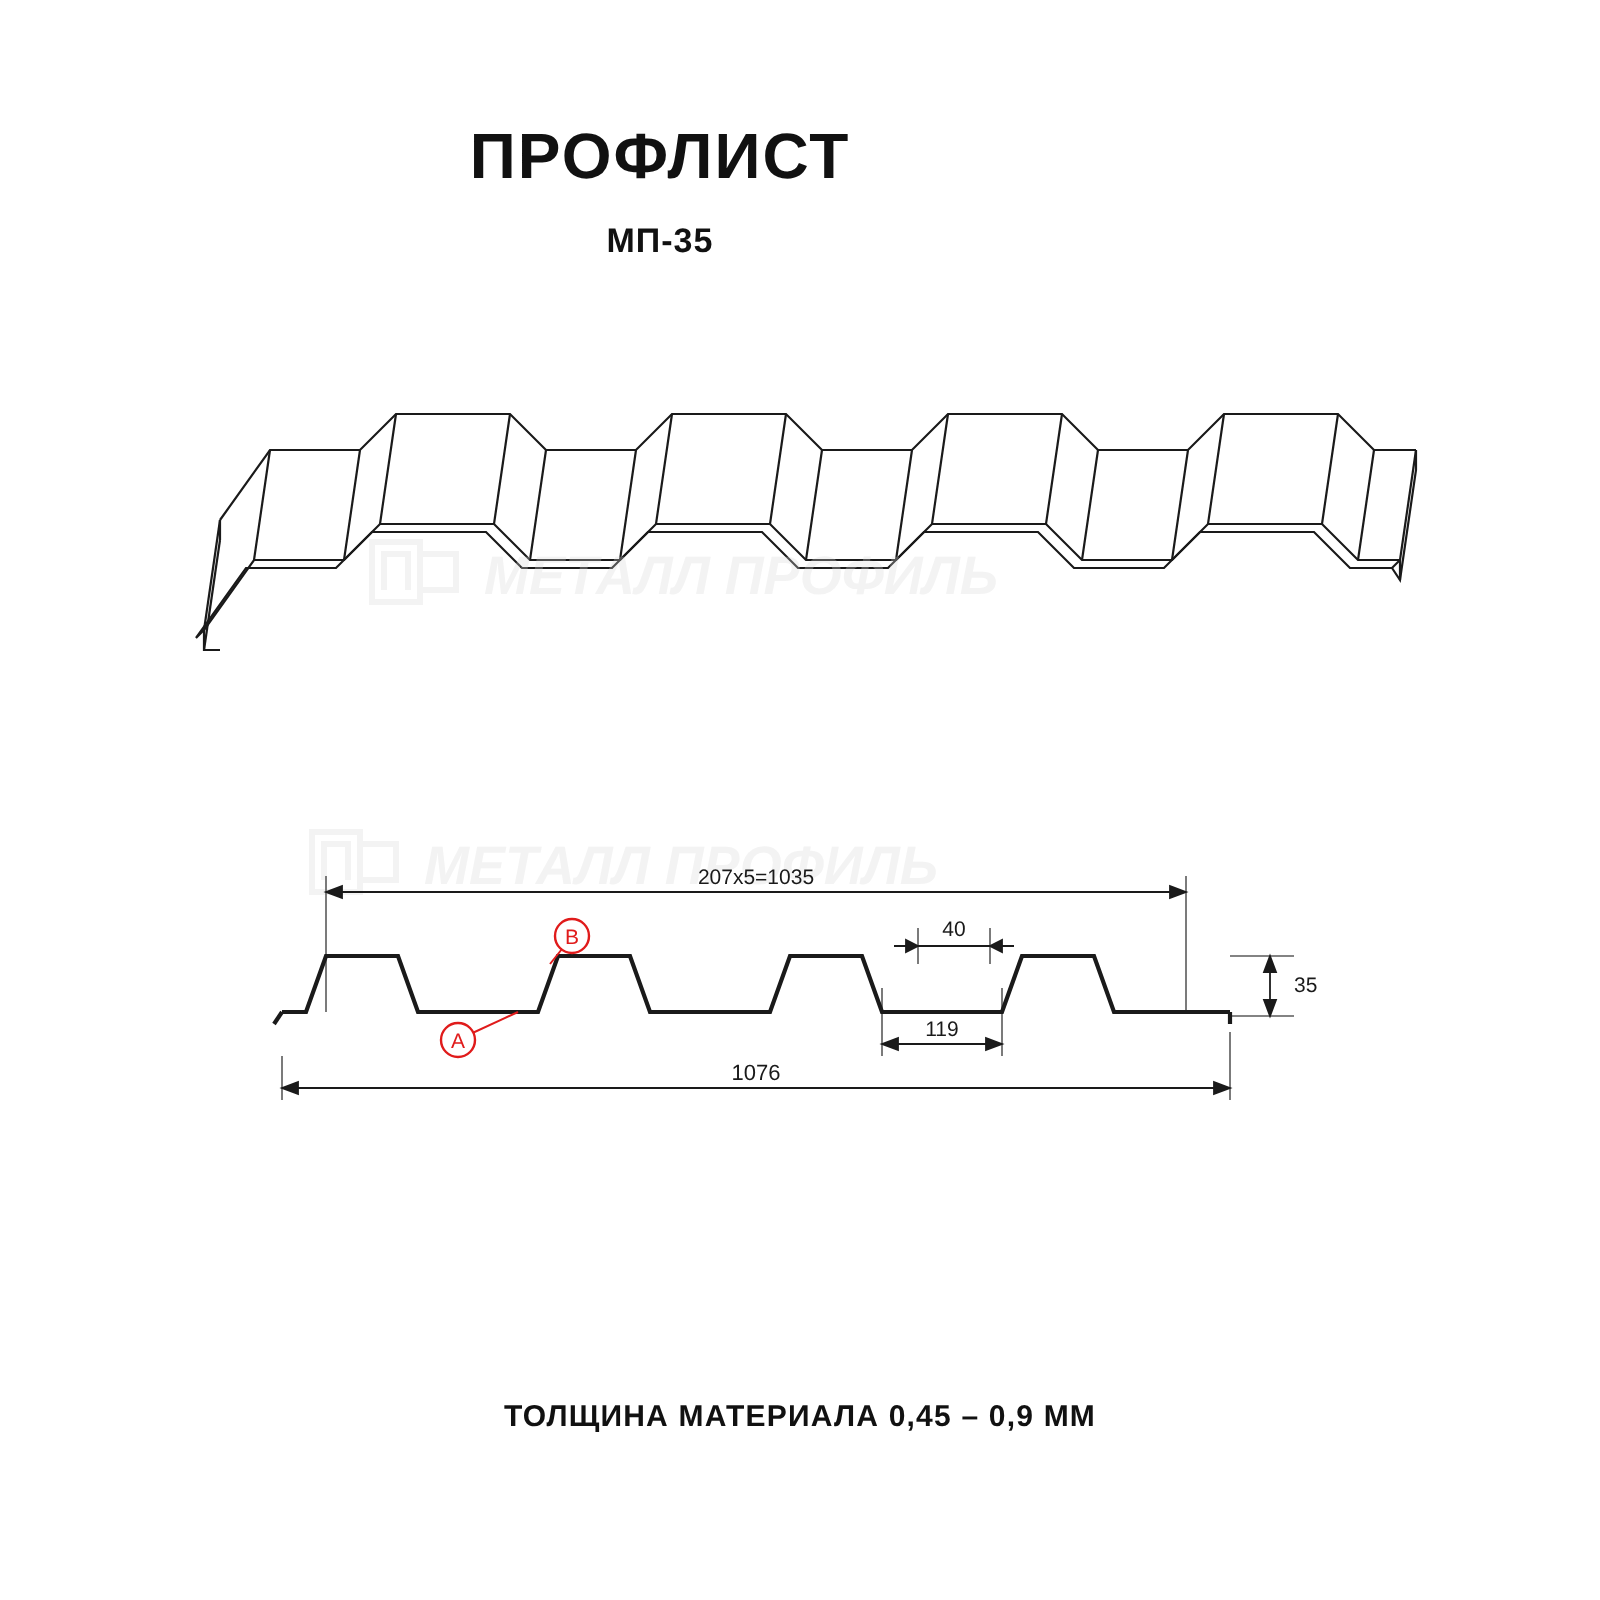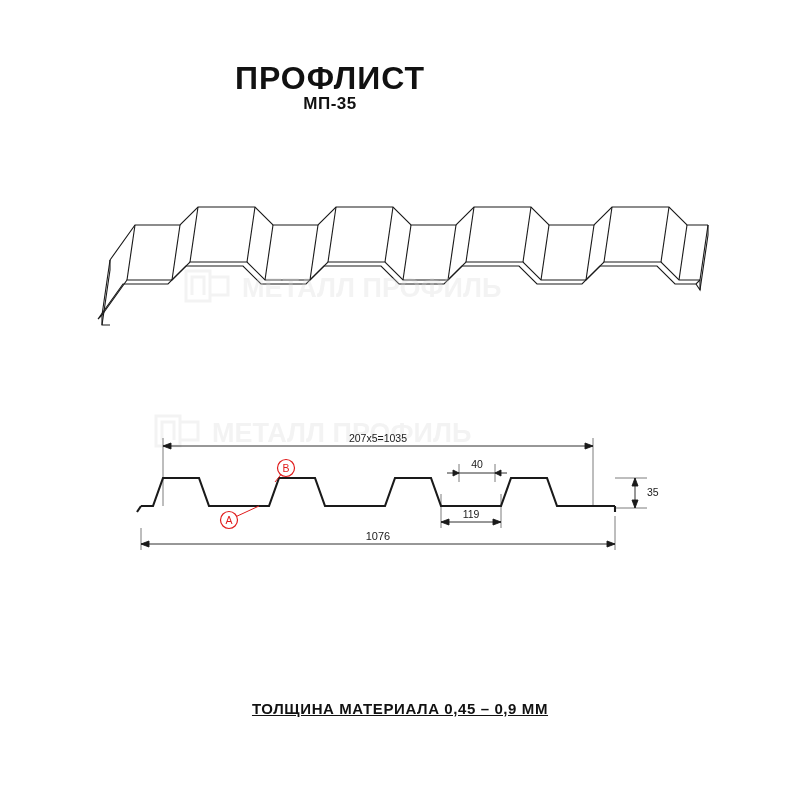--- a/index.html
+++ b/index.html
@@ -28,20 +28,21 @@
     text-align: center;
   }
   .product-title {
     font-size: 32px;
     font-weight: bold;
     letter-spacing: 1px;
     color: #111111;
     line-height: 1;
   }
   .product-model {
+    margin-top: 17px;
     font-size: 17px;
     font-weight: bold;
     color: #111111;
     letter-spacing: 0.5px;
   }
   .iso-view {
     position: absolute;
     left: 80px;
     top: 185px;
     width: 650px;
@@ -57,26 +58,26 @@
   .footer-note {
     position: absolute;
     left: 0;
     top: 700px;
     width: 800px;
     text-align: center;
     font-size: 15px;
     font-weight: bold;
     letter-spacing: 0.6px;
     color: #111111;
-    text-decoration: underline;
   }
   .watermark {
     position: absolute;
     opacity: 0.3;
     pointer-events: none;
+    font-style: italic;
   }
   .wm-1 { left: 180px; top: 255px; }
   .wm-2 { left: 150px; top: 400px; }
   svg { display: block; }
   text { font-family: "Liberation Sans", sans-serif; }
 </style>
 </head>
 <body>
 
 <div class="page">

